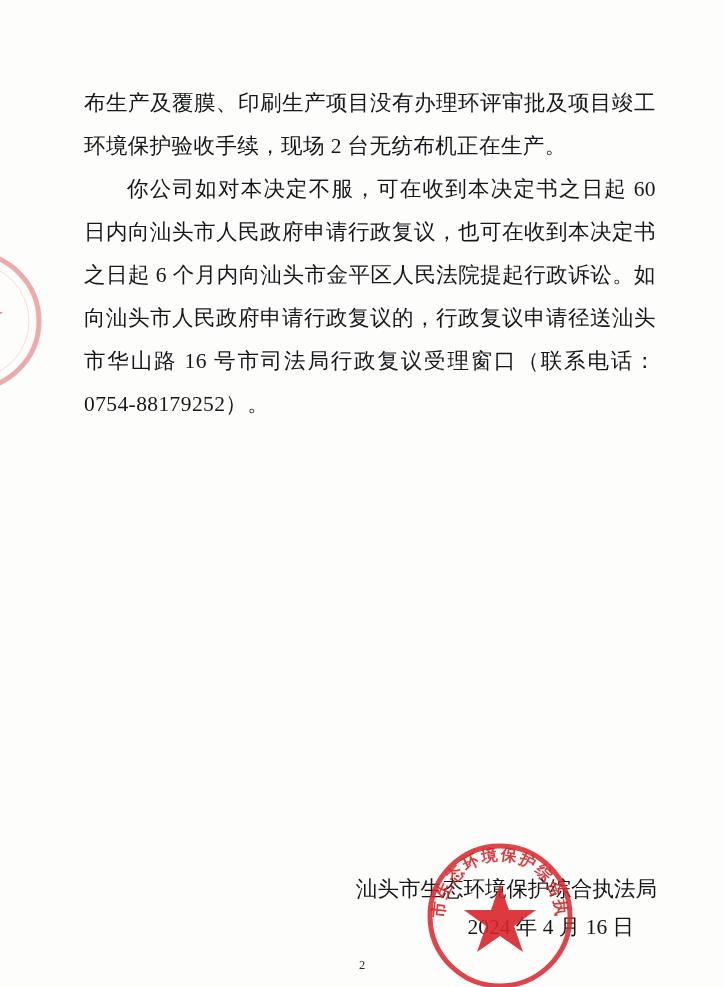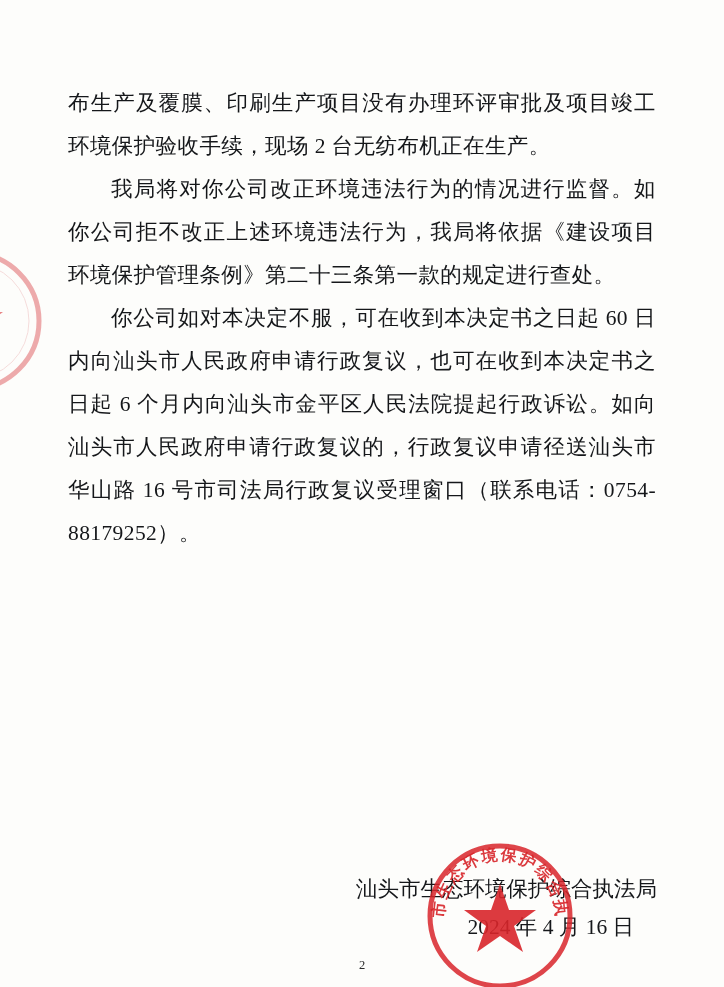--- a/index.html
+++ b/index.html
@@ -25,21 +25,21 @@
     left: 68px;
     top: 82px;
     width: 588px;
   }
   .para {
     font-size: 21.5px;
     line-height: 43px;
     letter-spacing: 0.4px;
     text-align: justify;
     text-justify: inter-ideograph;
-    margin: 0 0 0 0;
+    margin: 0 0 0 16px;
     color: #15171a;
     font-family: "Liberation Serif", "DejaVu Serif", serif;
   }
   .para.indent {
     text-indent: 2em;
   }
   .sign-block {
     position: absolute;
     right: 68px;
     top: 870px;
@@ -102,21 +102,20 @@
   <div class="seal-edge">
     <svg width="150" height="150" viewBox="0 0 150 150" xmlns="http://www.w3.org/2000/svg">
       <circle cx="75" cy="75" r="68" fill="none" stroke="#e0686a" stroke-width="5"></circle>
       <circle cx="75" cy="75" r="58" fill="none" stroke="#eec0c0" stroke-width="1"></circle>
       <polygon class="star" points="75,44 83,66 107,66 88,80 95,103 75,89 55,103 62,80 43,66 67,66" fill="#e5797b"></polygon>
     </svg>
   </div>
 
   <div class="content">
     <p class="para">布生产及覆膜、印刷生产项目没有办理环评审批及项目竣工环境保护验收手续，现场 2 台无纺布机正在生产。</p>
-    <p class="para indent">我局将对你公司改正环境违法行为的情况进行监督。如你公司拒不改正上述环境违法行为，我局将依据《建设项目环境保护管理条例》第二十三条第一款的规定进行查处。</p>
     <p class="para indent">你公司如对本决定不服，可在收到本决定书之日起 60 日内向汕头市人民政府申请行政复议，也可在收到本决定书之日起 6 个月内向汕头市金平区人民法院提起行政诉讼。如向汕头市人民政府申请行政复议的，行政复议申请径送汕头市华山路 16 号市司法局行政复议受理窗口（联系电话：0754-88179252）。</p>
   </div>
 
   <div class="sign-block">
     <span class="sign-line">汕头市生态环境保护综合执法局</span>
     <span class="sign-line sign-date">2024 年 4 月 16 日</span>
   </div>
 
   <div class="seal">
     <svg width="152" height="152" viewBox="0 0 152 152" xmlns="http://www.w3.org/2000/svg">

